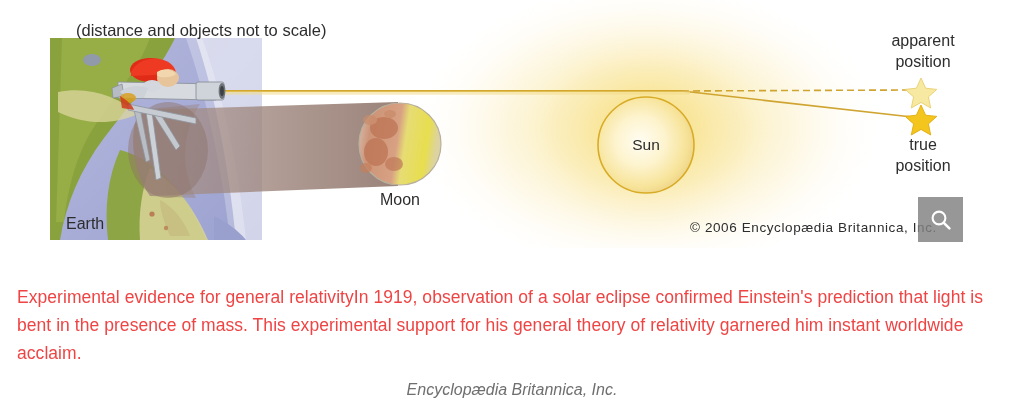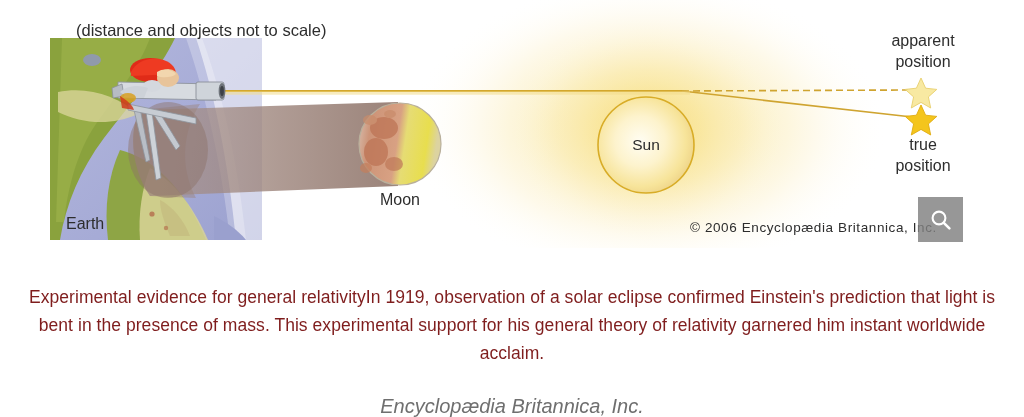--- a/index.html
+++ b/index.html
@@ -56,30 +56,30 @@
   
   #caption-area {
     position: absolute;
     left: 0;
     top: 283px;
     width: 1024px;
   }
   #caption {
     width: 990px;
     margin: 0 auto;
-    text-align: center;
+    text-align: left;
     font-size: 17.5px;
     line-height: 28px;
-    color: #7f1d1d;
+    color: #ef4444;
     letter-spacing: 0.05px;
   }
   #credit {
-    margin: 28px auto 0 auto;
+    margin: 14px auto 0 auto;
     text-align: center;
-    font-size: 20px;
+    font-size: 16px;
     font-style: italic;
     color: #6f6f6f;
   }
 
   
 </style>
 </head>
 <body>
 
 <div id="page">

